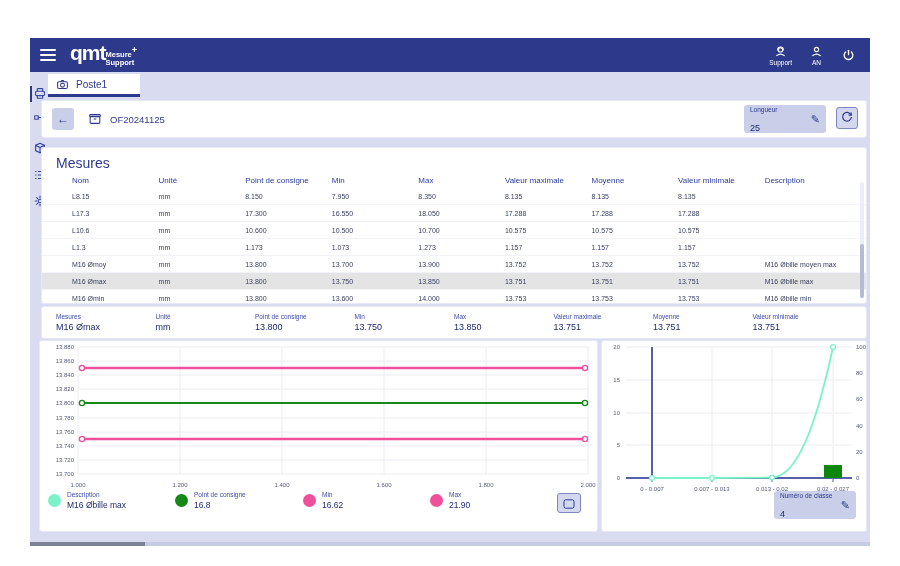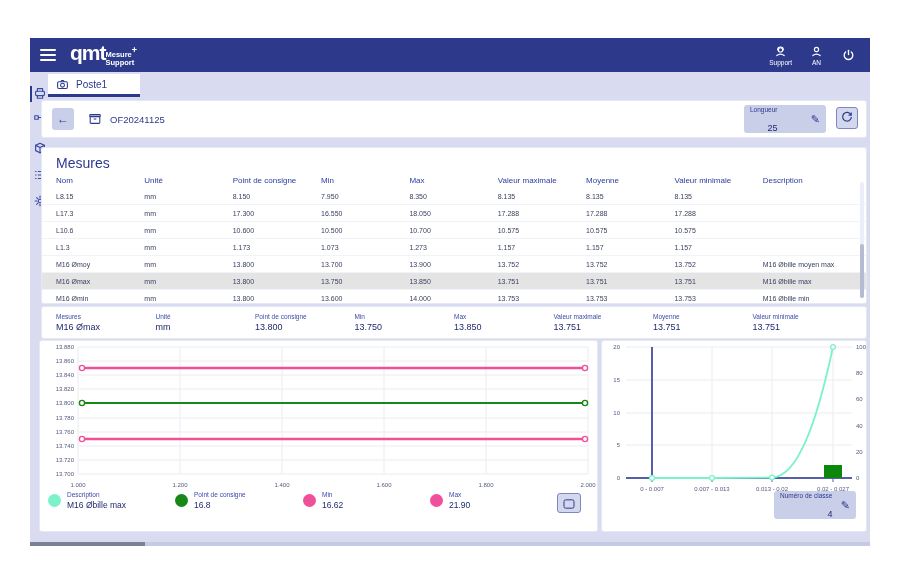--- a/index.html
+++ b/index.html
@@ -33,30 +33,30 @@
 
   
   .toolbar { left:12px; top:63px; width:824px; height:36px; display:flex; align-items:center; }
   .back-btn { width:22px; height:22px; margin-left:10px; background:#c9cfe9; border:none; border-radius:3px; color:#2d3a8c; font-size:12px; cursor:pointer; line-height:20px; }
   .order-ic { margin-left:14px; width:14px; height:14px; }
   .order-ic svg { stroke:#2d3a8c; fill:none; stroke-width:1.2; width:14px; height:14px; }
   .order-no { margin-left:8px; font-size:9.5px; color:#2d3a8c; }
   .field { background:#c9cfe9; border-radius:3px; padding:3px 6px; display:flex; align-items:center; }
   .field-inner { display:flex; flex-direction:column; }
   .field-label { font-size:6.5px; color:#2d3a8c; }
-  .field-value { font-size:9px; color:#1f2a6e; margin-top:10px;text-align:right; }
+  .field-value { font-size:9px; color:#1f2a6e; margin-top:10px; }
   .pencil { margin-left:auto; color:#2d3a8c; font-size:11px; cursor:pointer; font-family:"DejaVu Sans", sans-serif; }
   .len-field { position:absolute; right:40px; top:4px; width:82px; height:28px; }
   .refresh-btn { position:absolute; right:8px; top:6px; width:22px; height:22px; background:#d3d8ee; border:1px solid #7c87c4; border-radius:3px; cursor:pointer; padding:2px; }
   .refresh-btn svg { stroke:#2d3a8c; fill:none; stroke-width:1.4; width:14px; height:14px; }
 
   
   .tablecard { left:12px; top:110px; width:824px; height:155px; overflow:hidden; }
   .tbl-title { font-size:14px; color:#2d3a8c; margin:7px 0 2px 14px; }
-  .thead, .trow { display:flex; padding-left:14px; padding-right:14px; }
+  .thead, .trow { display:flex; padding-left:30px; padding-right:14px; }
   .thead .cell { font-size:8px; color:#2c3c9c; padding:3px 0; }
   .trow .cell { font-size:7px; color:#3a4160; padding:5px 0 4px 0; }
   .trow { border-bottom:1px solid #f2f3f9; }
   .trow.hl { background:#e4e4e4; }
   .cell { flex:0 0 11.1%; overflow:hidden; white-space:nowrap; }
   .cell.desc { flex:1 1 auto; }
   .tbl-scroll { position:absolute; right:2px; top:34px; width:4px; height:116px; background:#eceef7; border-radius:2px; }
   .tbl-thumb { position:absolute; right:0; top:62px; width:4px; height:54px; background:#b6bbd4; border-radius:2px; cursor:grab; }
 
   

